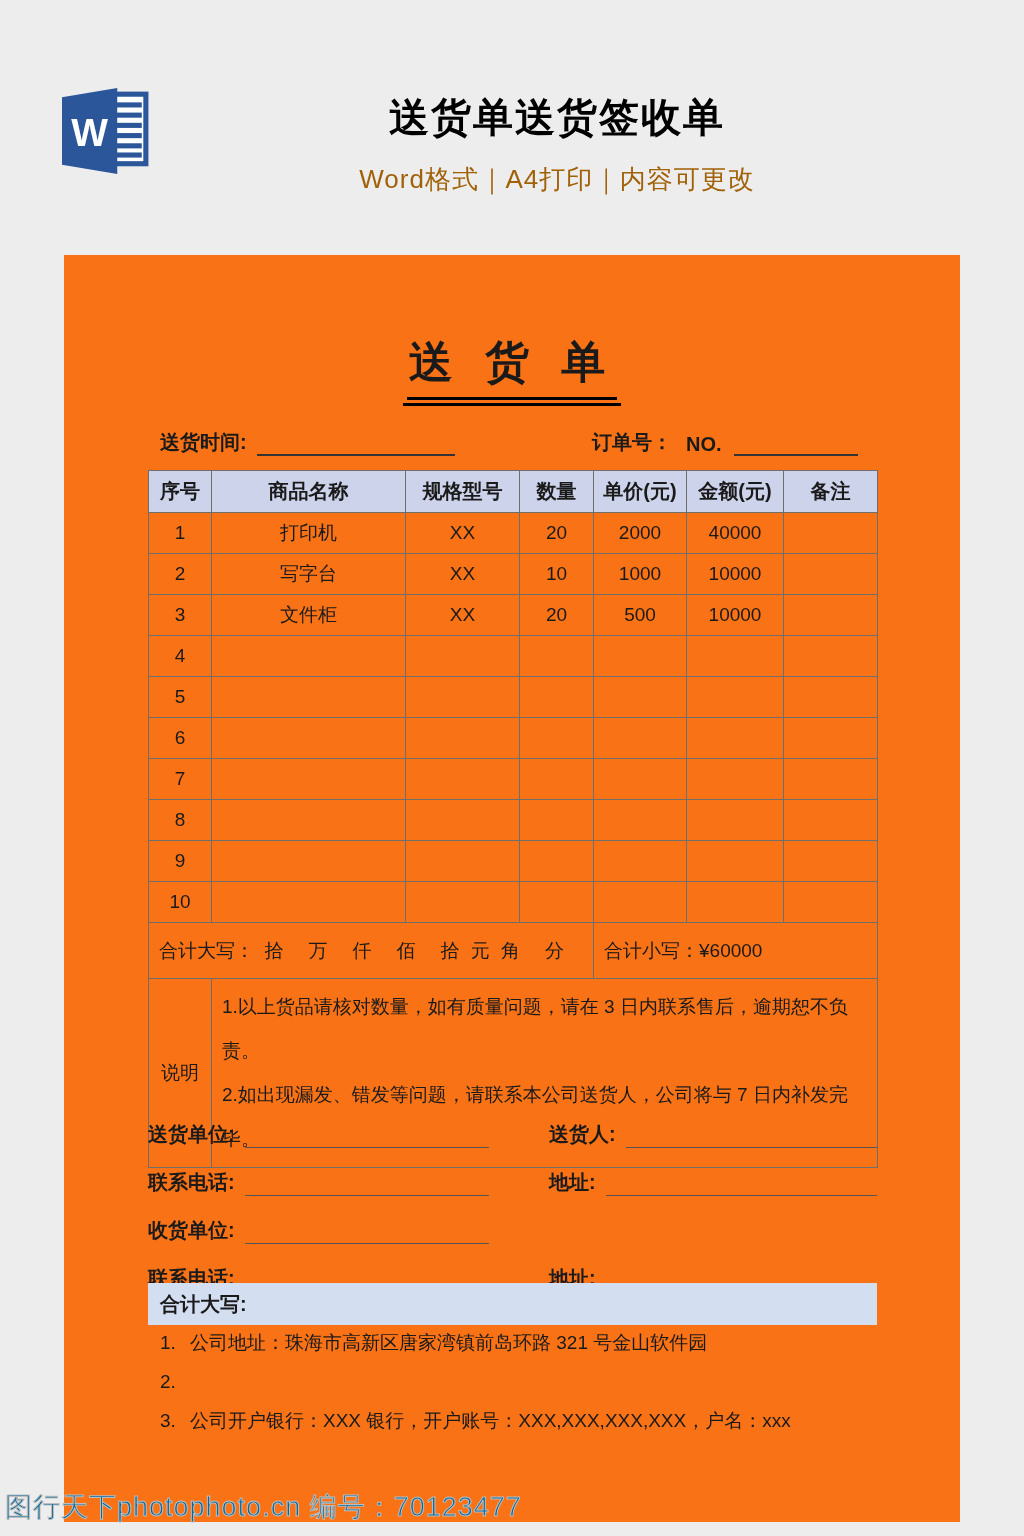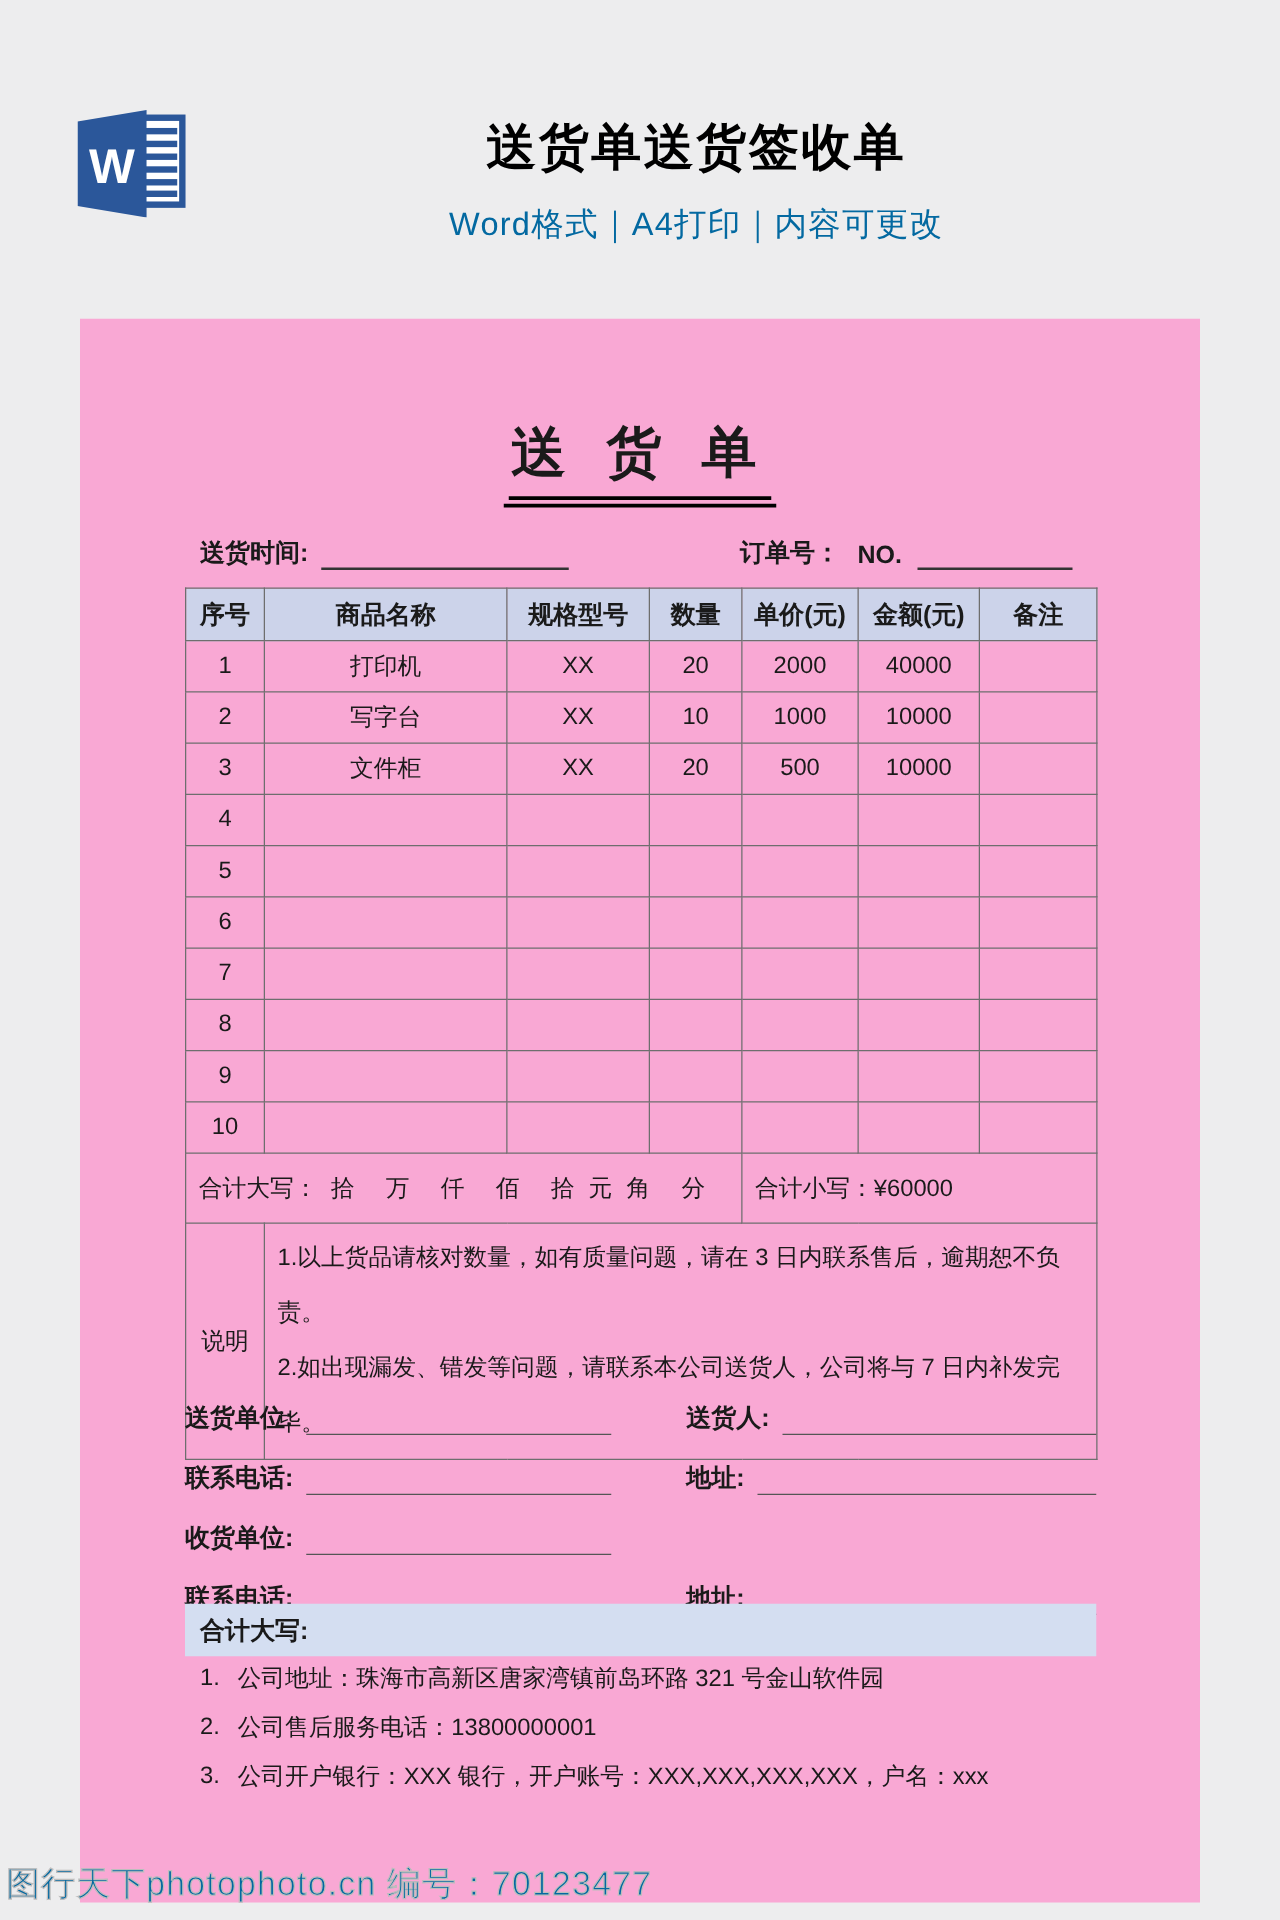--- a/index.html
+++ b/index.html
@@ -4,24 +4,24 @@
 <style>
   * { margin:0; padding:0; box-sizing:border-box; }
   html,body { background:#ededee; }
   body { font-family:"Liberation Sans","DejaVu Sans",sans-serif; color:#1a1a1a; }
   .canvas { position:relative; width:1024px; height:1536px; background:#ededee; overflow:hidden; margin:0 auto; }
 
   
   .word-icon { position:absolute; left:62px; top:88px; width:90px; height:86px; }
   .banner-text { position:absolute; left:90px; right:0; top:90px; text-align:center; }
   .banner-title { font-size:40px; font-weight:bold; letter-spacing:2px; }
-  .banner-subtitle { margin-top:17px; font-size:26px; color:#0369a1; letter-spacing:1px; }
-
-  
-  .page { position:absolute; left:64px; top:255px; width:896px; height:1267px; background:#f9a8d4; }
+  .banner-subtitle { margin-top:17px; font-size:26px; color:#a16207; letter-spacing:1px; }
+
+  
+  .page { position:absolute; left:64px; top:255px; width:896px; height:1267px; background:#f97316; }
 
   .doc-title-row { position:absolute; top:78px; left:0; right:0; text-align:center; }
   .doc-title-outer { display:inline-block; border-bottom:3px solid #000; padding:0 4px 3px; }
   .doc-title-inner { display:inline-block; border-bottom:3px solid #000; padding:0 2px 5px;
                      font-size:44px; font-weight:bold; letter-spacing:10px; }
 
   .meta-row { position:absolute; top:174px; left:84px; width:729px; height:30px; font-size:20px; font-weight:bold; }
   .meta-left { position:absolute; left:12px; top:0; display:flex; align-items:flex-end; }
   .meta-right { position:absolute; left:444px; right:19px; top:0; display:flex; align-items:flex-end; }
   .blank-line { display:inline-block; border-bottom:2px solid #333; height:24px; }
@@ -270,21 +270,20 @@
     <div class="supplier-bar">
       <span>合计大写:</span>
     </div>
     <div class="supplier-list">
       <div class="supplier-item">
         <span class="num">1.</span>
         <span>公司地址：珠海市高新区唐家湾镇前岛环路 321 号金山软件园</span>
       </div>
       <div class="supplier-item">
         <span class="num">2.</span>
-        <span>公司售后服务电话：13800000001</span>
       </div>
       <div class="supplier-item">
         <span class="num">3.</span>
         <span>公司开户银行：XXX 银行，开户账号：XXX,XXX,XXX,XXX，户名：xxx</span>
       </div>
     </div>
   </div>
 
   <div class="watermark">图行天下photophoto.cn 编号：70123477</div>
 </div>

